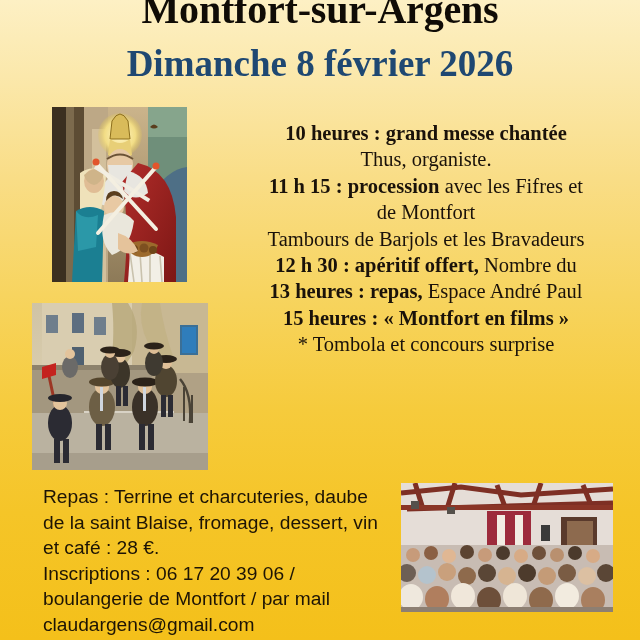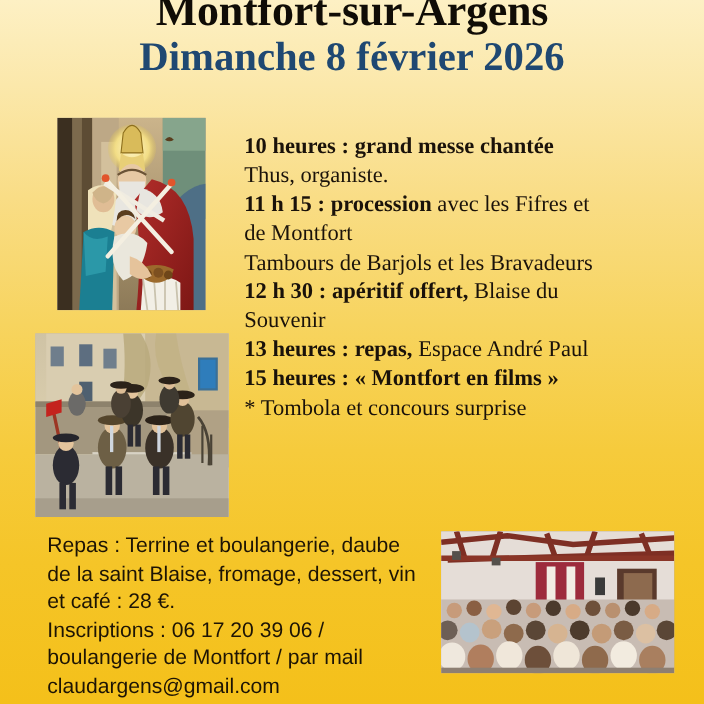--- a/index.html
+++ b/index.html
@@ -48,21 +48,21 @@
     margin-top: -8px;
     white-space: nowrap;
   }
   #title-date {
     display: block;
     font-family: "Liberation Serif", serif;
     font-weight: bold;
     font-size: 37px;
     line-height: 42px;
     color: #1f4872;
-    margin-top: 4px;
+    margin-top: 15px;
     white-space: nowrap;
   }
 
   
   .photo {
     position: absolute;
     overflow: hidden;
     background: #cbbda0;
   }
   #photo-saint-blaise {
@@ -89,20 +89,21 @@
   
   #programme {
     position: absolute;
     left: 222px;
     top: 120px;
     width: 408px;
     color: #1a120a;
     font-family: "Liberation Serif", serif;
     font-size: 20.5px;
     line-height: 26.4px;
+    text-align: center;
   }
   #programme .line { display: block; }
   #programme b { font-weight: bold; }
 
   
   #info {
     position: absolute;
     left: 43px;
     top: 484px;
     width: 355px;
@@ -272,22 +273,21 @@
       <ellipse cx="38" cy="51" rx="5" ry="5" fill="#e3c49c"></ellipse>
     </svg>
   </div>
 
   <div id="programme">
       <span class="line"><b>10 heures : grand messe chantée</b></span>
       <span class="line"><span>Thus, organiste.</span></span>
       <span class="line"><b>11 h 15 : procession</b><span> avec les Fifres et</span></span>
       <span class="line"><span>de Montfort</span></span>
       <span class="line"><span>Tambours de Barjols et les Bravadeurs</span></span>
-      <span class="line"><b>12 h 30 : apéritif offert,</b><span> Blaise du</span></span>
-      <span class="line"><span>Souvenir</span></span>
+      <span class="line"><b>12 h 30 : apéritif offert,</b><span> Nombre du</span></span>
       <span class="line"><b>13 heures : repas,</b><span> Espace André Paul</span></span>
       <span class="line"><b>15 heures : « Montfort en films »</b></span>
       <span class="line"><span>* Tombola et concours surprise</span></span>
     </div>
 
   <div class="photo" id="photo-banquet">
     <svg width="212" height="129" viewBox="0 0 212 129" xmlns="http://www.w3.org/2000/svg">
       <rect width="212" height="129" fill="#ded7d2"></rect>
       <rect x="0" y="0" width="212" height="62" fill="#e5ddd7"></rect>
       <g stroke="#7e2f24" stroke-width="5" fill="none">
@@ -339,21 +339,21 @@
         <ellipse cx="114" cy="113" rx="12" ry="13" fill="#efe6d8"></ellipse>
         <ellipse cx="140" cy="117" rx="12" ry="13" fill="#8f6a4c"></ellipse>
         <ellipse cx="166" cy="113" rx="12" ry="13" fill="#f2ebdf"></ellipse>
         <ellipse cx="192" cy="117" rx="12" ry="13" fill="#a97f5f"></ellipse>
       </g>
       <rect x="0" y="124" width="212" height="5" fill="#8d7f72"></rect>
     </svg>
   </div>
 
   <div id="info">
-      <span class="line"><span>Repas : Terrine et boulangerie, daube</span></span>
+      <span class="line"><span>Repas : Terrine et charcuteries, daube</span></span>
       <span class="line"><span>de la saint Blaise, fromage, dessert, vin</span></span>
       <span class="line"><span>et café : 28 €.</span></span>
       <span class="line"><span>Inscriptions : 06 17 20 39 06 /</span></span>
       <span class="line"><span>boulangerie de Montfort / par mail</span></span>
       <span class="line"><span>claudargens@gmail.com</span></span>
       <span class="line"><span class="u">Nombre de places limité</span><span>. (Apporter ses</span></span>
     </div>
 
 </div>
 

